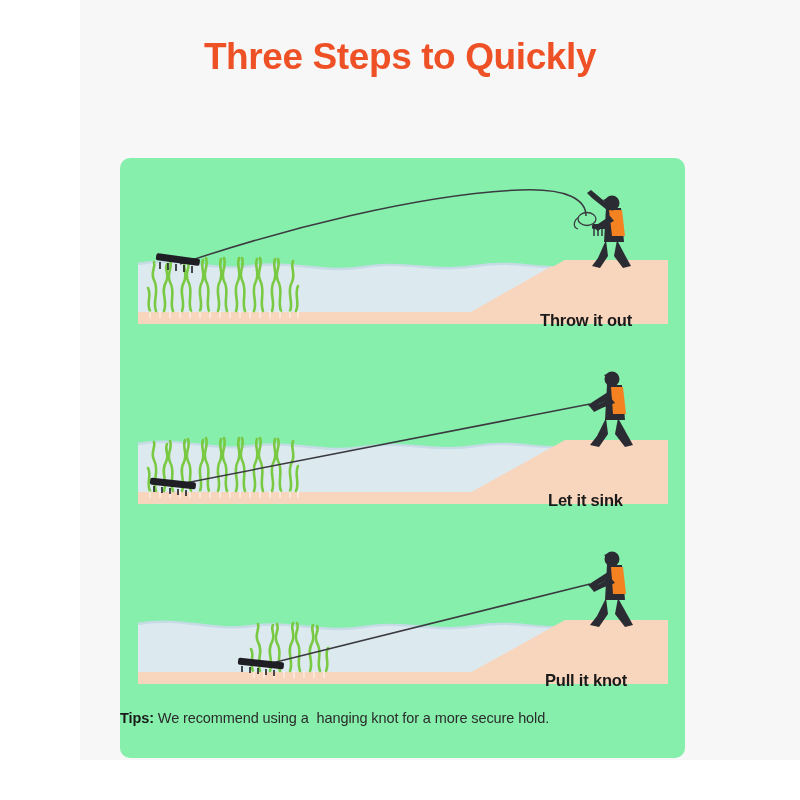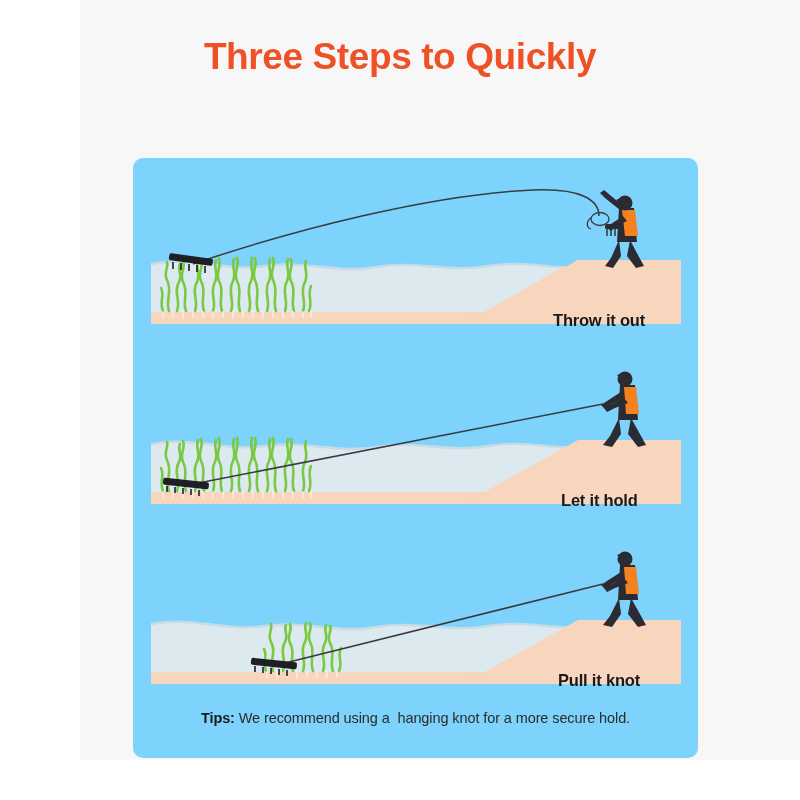--- a/index.html
+++ b/index.html
@@ -45,25 +45,25 @@
     display: block;
     color: #ef5126;
     font-size: 37px;
     font-weight: bold;
     letter-spacing: -0.4px;
     line-height: 45px;
   }
 
   .card {
     position: absolute;
-    left: 133px;
+    left: 120px;
     top: 158px;
     width: 565px;
     height: 600px;
-    background: #7dd3fc;
+    background: #86efac;
     border-radius: 10px;
     z-index: 4;
   }
 
   .panel {
     position: absolute;
     left: 0;
     width: 565px;
     height: 170px;
   }
@@ -83,21 +83,21 @@
   }
   #panel-0 .step-label { left: 420px; top: 139px; }
   #panel-1 .step-label { left: 428px; top: 139px; }
   #panel-2 .step-label { left: 425px; top: 139px; }
 
   .tips-row {
     position: absolute;
     left: 0;
     top: 552px;
     width: 565px;
-    text-align: center;
+    text-align: left;
     font-size: 14.5px;
     color: #2b2b2b;
     letter-spacing: -0.1px;
   }
   .tips-label {
     font-weight: bold;
     color: #1a1a1a;
   }
   .tips-text { white-space: pre; }
 </style>
@@ -246,21 +246,21 @@
           <path d="M498,66 L508,84 L513,93 L505,95 L495,82 Z" fill="#2b2b33"></path>
           <path d="M487,33 L502,33 L505,68 L485,68 Z" fill="#2b2b33"></path>
           <path d="M491,35 L503,35 L506,62 L493,62 Z" fill="#f58220"></path>
           <circle cx="492" cy="27" r="7.5" fill="#2b2b33"></circle>
           <path d="M484,23 L493,20 L498,23 L488,27 Z" fill="#2b2b33"></path>
 
           <path d="M488,40 L474,49 L468,53 L472,57 L479,52 L492,46 Z" fill="#2b2b33"></path>
           <path d="M491,46 L477,53 L471,56 L474,60 L482,56 L495,51 Z" fill="#2b2b33"></path>
         </g>
       </svg>
-      <span class="step-label">Let it hold</span>
+      <span class="step-label">Let it sink</span>
     </div>
 
     <div class="panel" id="panel-2">
       <svg width="565" height="170" viewBox="0 0 565 170">
         <rect x="18" y="138" width="530" height="14" fill="#f8d5bd"></rect>
 
         <path d="M18,92 C60,84 92,100 132,94 C172,88 204,102 244,95 C284,88 316,101 356,94 C396,87 424,100 455,93 L455,140 L18,140 Z" fill="#dceaf0"></path>
         <path d="M18,92 C60,84 92,100 132,94 C172,88 204,102 244,95 C284,88 316,101 356,94 C396,87 424,100 455,93" fill="none" stroke="#c6dbe6" stroke-width="2.4"></path>
 
         <path d="M445,88 L548,88 L548,152 L330,152 Z" fill="#f8d5bd"></path>

